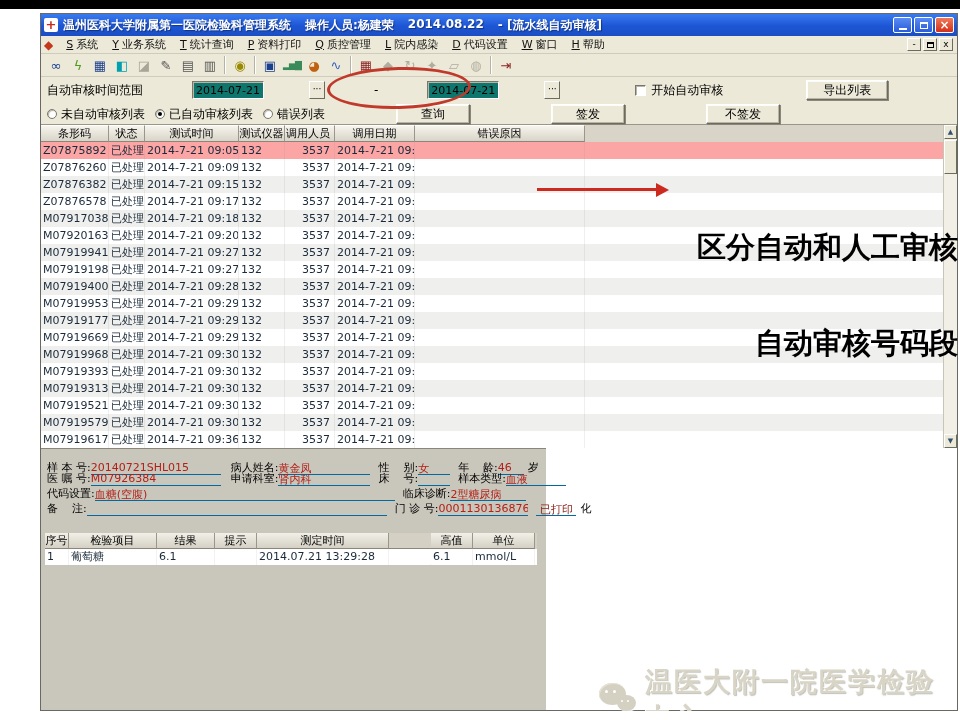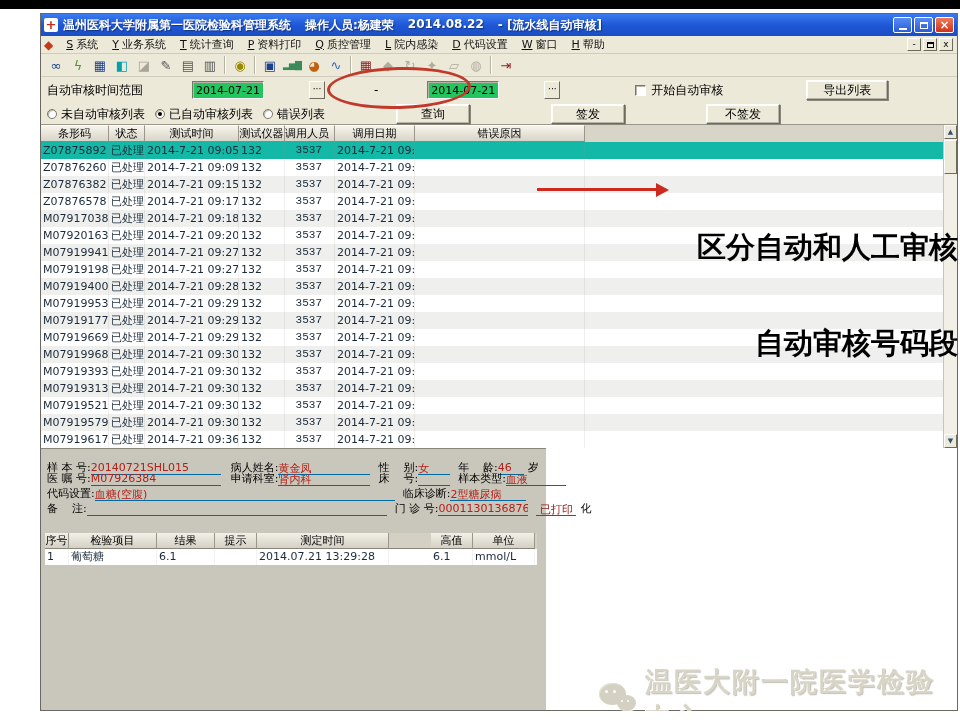--- a/index.html
+++ b/index.html
@@ -43,21 +43,21 @@
     font-size:13px; border:1px solid transparent; }
   .tool.small { font-size:9px; letter-spacing:-1px; }
   .tool-sep { width:2px; height:18px; border-left:1px solid #b6b2a4; border-right:1px solid #fff; margin:0 3px; }
 
   
   .filters { position:absolute; left:0; top:63px; width:100%; height:48px; background:#ece9d8;
     border-bottom:1px solid #9a968a; font-size:12px; color:#000; }
   .frow { position:absolute; left:6px; display:flex; align-items:center;gap:45px; }
   .frow1 { top:3px; } .frow2 { top:27px; }
   .flabel { margin-right:4px; }
-  .dinput { width:72px; height:18px; background:#22c55e; border:1px solid; border-color:#7a7669 #fff #fff #7a7669;
+  .dinput { width:72px; height:18px; background:#0f766e; border:1px solid; border-color:#7a7669 #fff #fff #7a7669;
     box-shadow:inset 1px 1px 0 #b8b4a8; font-size:11px; padding:2px 3px; white-space:nowrap; }
   .dots-btn { width:16px; height:18px; background:#ece9d8; border:1px solid; border-color:#fff #6d6a5e #6d6a5e #fff;
     font-size:9px; text-align:center; line-height:14px; }
   .dash { margin:0 4px; }
   .checkwrap { display:flex; align-items:center; margin-left:30px; gap:5px; }
   .checkbox { width:11px; height:11px; background:#fff; border:1px solid; border-color:#7a7669 #fff #fff #7a7669;
     box-shadow:inset 1px 1px 0 #b8b4a8; }
   .btn { height:20px; background:#ece9d8; border:1px solid; border-color:#fff #6d6a5e #6d6a5e #fff;
     box-shadow:inset -1px -1px 0 #b8b4a8, inset 1px 1px 0 #fdfdf8, 1px 1px 0 #8a867a;
     font-size:12px; display:flex; align-items:center; justify-content:center; }
@@ -69,25 +69,25 @@
   .radio.on::after { content:""; position:absolute; left:2px; top:2px; width:4px; height:4px; border-radius:50%; background:#000; }
 
   
   .thead { position:absolute; left:0; top:111px; width:904px; height:17px; display:flex; background:#d8d4c8; }
   .thcell { background:linear-gradient(180deg,#f6f4ec,#d8d4c8); border-right:1px solid #9a968c; border-bottom:1px solid #8a867c;
     border-top:1px solid #fff; font-size:11px; color:#000; text-align:center; line-height:16px;
     overflow:hidden; white-space:nowrap; }
   .tbody { position:absolute; left:0; top:128px; width:904px; height:306px; background:#fff; }
   .trow { display:flex; height:17px; background:#fff; }
   .trow.alt { background:#efefed; }
-  .trow.sel { background:#14b8a6; }
+  .trow.sel { background:#fca5a5; }
   .tcell { font-size:11px; color:#1a2a3a; line-height:17px; white-space:nowrap; overflow:hidden;
     border-right:1px solid rgba(150,150,150,.15); padding:0 2px; }
   .c-bar{width:68px;} .c-status{width:36px;} .c-time{width:94px;} .c-inst{width:46px;}
-  .c-caller{width:50px;text-align:right;padding-right:12px;font-family:Liberation Mono, monospace;} .c-date{width:80px;} .c-err{width:170px;}
+  .c-caller{width:50px;text-align:right;padding-right:4px;} .c-date{width:80px;} .c-err{width:170px;}
 
   
   .vscroll { position:absolute; right:0; top:111px; width:14px; height:323px; background:#f2f0e6;
     border-left:1px solid #c8c4b8; }
   .sbtn { position:absolute; left:0; width:13px; height:14px; background:#ece9d8; border:1px solid;
     border-color:#fff #6d6a5e #6d6a5e #fff; font-size:7px; text-align:center; line-height:12px; color:#33506e; }
   .sbtn.up{top:0;} .sbtn.down{bottom:0;}
   .sthumb { position:absolute; left:0; top:15px; width:13px; height:34px; background:#ece9d8;
     border:1px solid; border-color:#fff #6d6a5e #6d6a5e #fff; }
 

